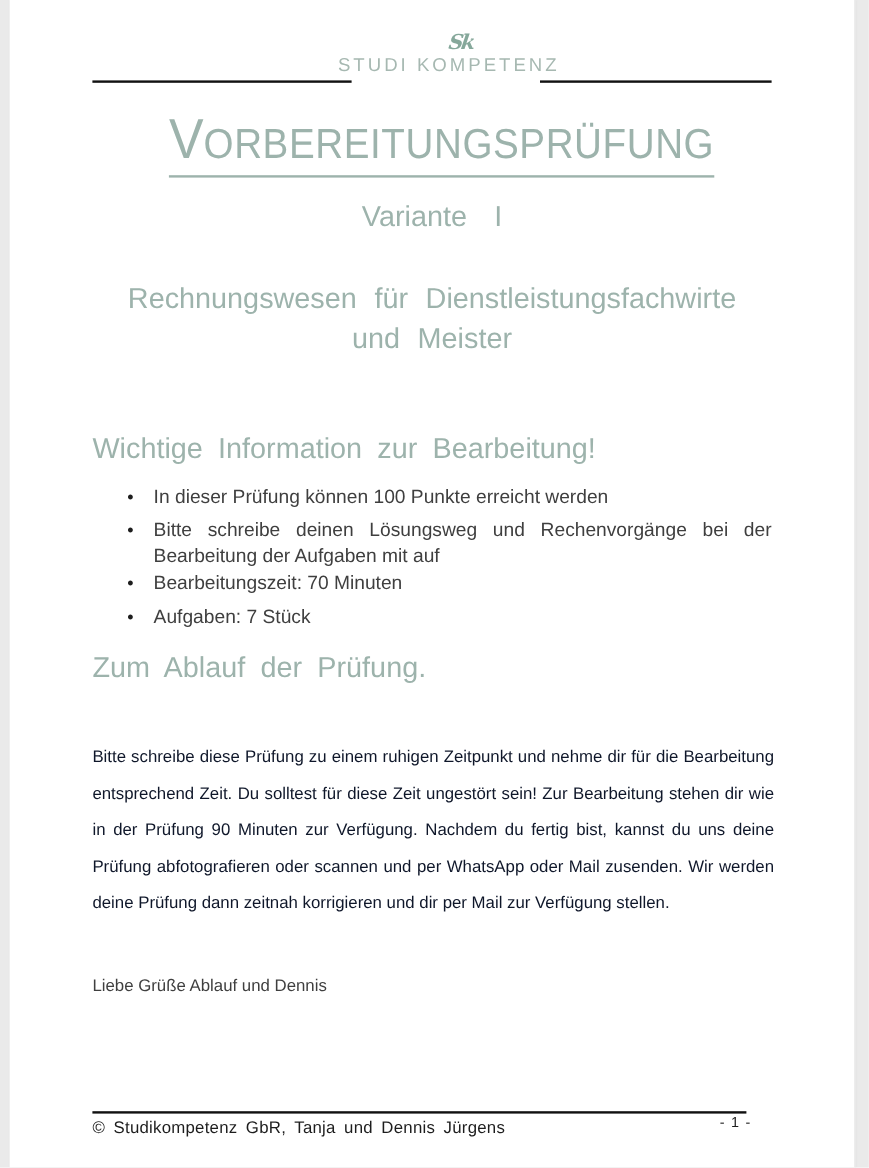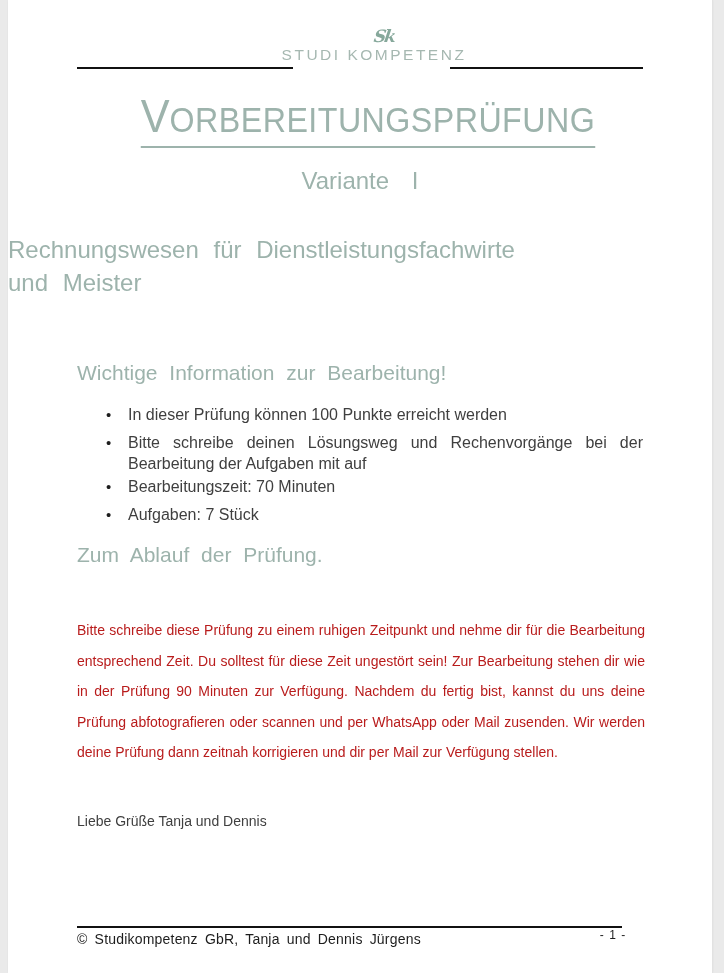--- a/index.html
+++ b/index.html
@@ -52,48 +52,48 @@
   .doc-title .initial { font-size:47px; }
   .doc-title .rest    { font-size:35px; letter-spacing:0.5px; }
 
   .variant {
     position:absolute; top:167px; left:0; width:100%;
     text-align:center; color:#9db3ac;
     font-size:24px; word-spacing:16px;
   }
   .course {
     position:absolute; top:233px; left:0; width:100%;
-    text-align:left; color:#9db3ac;
+    text-align:center; color:#9db3ac;
     font-size:24px; line-height:33px; word-spacing:8px;
   }
 
   
   .section-heading {
     position:absolute; left:69px;
-    color:#9db3ac; font-size:21px; word-spacing:6px;
+    color:#9db3ac; font-size:24px; word-spacing:6px;
   }
   .heading-info   { top:361px; }
   .heading-ablauf { top:543px; }
 
   ul.info-list {
     position:absolute; top:404px; left:90px; width:545px;
     margin:0; padding:0; list-style:none;
     color:#3f3f3f; font-size:16px; line-height:21px;
   }
   ul.info-list li { position:relative; padding-left:30px; margin-bottom:7px; text-align:justify; }
   ul.info-list li:nth-child(2) { margin-bottom:2px; }
   ul.info-list li::before {
     content:"\2022";
     position:absolute; left:8px; top:0;
     font-size:15px; color:#1d1d1d;
   }
 
   .ablauf-text {
     position:absolute; top:615px; left:69px; width:568px;
-    color:#b91c1c; font-size:14px; line-height:30.5px;
+    color:#0f172a; font-size:14px; line-height:30.5px;
     text-align:justify;
   }
   .closing {
     position:absolute; top:813px; left:69px;
     color:#3f3f3f; font-size:14px;
   }
 
   
   .footer-line {
     position:absolute; top:926px; left:69px; width:545px;
@@ -134,19 +134,19 @@
   <ul class="info-list">
     <li>In dieser Prüfung können 100 Punkte erreicht werden</li>
     <li>Bitte schreibe deinen Lösungsweg und Rechenvorgänge bei der Bearbeitung der Aufgaben mit auf</li>
     <li>Bearbeitungszeit: 70 Minuten</li>
     <li>Aufgaben: 7 Stück</li>
   </ul>
 
   <div class="section-heading heading-ablauf">Zum Ablauf der Prüfung.</div>
   <div class="ablauf-text">Bitte schreibe diese Prüfung zu einem ruhigen Zeitpunkt und nehme dir für die Bearbeitung entsprechend Zeit. Du solltest für diese Zeit ungestört sein! Zur Bearbeitung stehen dir wie in der Prüfung 90 Minuten zur Verfügung. Nachdem du fertig bist, kannst du uns deine Prüfung abfotografieren oder scannen und per WhatsApp oder Mail zusenden. Wir werden deine Prüfung dann zeitnah korrigieren und dir per Mail zur Verfügung stellen.</div>
 
-  <div class="closing">Liebe Grüße Tanja und Dennis</div>
+  <div class="closing">Liebe Grüße Ablauf und Dennis</div>
 
   <div class="footer-line"></div>
   <div class="copyright">© Studikompetenz GbR, Tanja und Dennis Jürgens</div>
   <div class="page-number">- 1 -</div>
 
 </div>
 
 </body></html>

